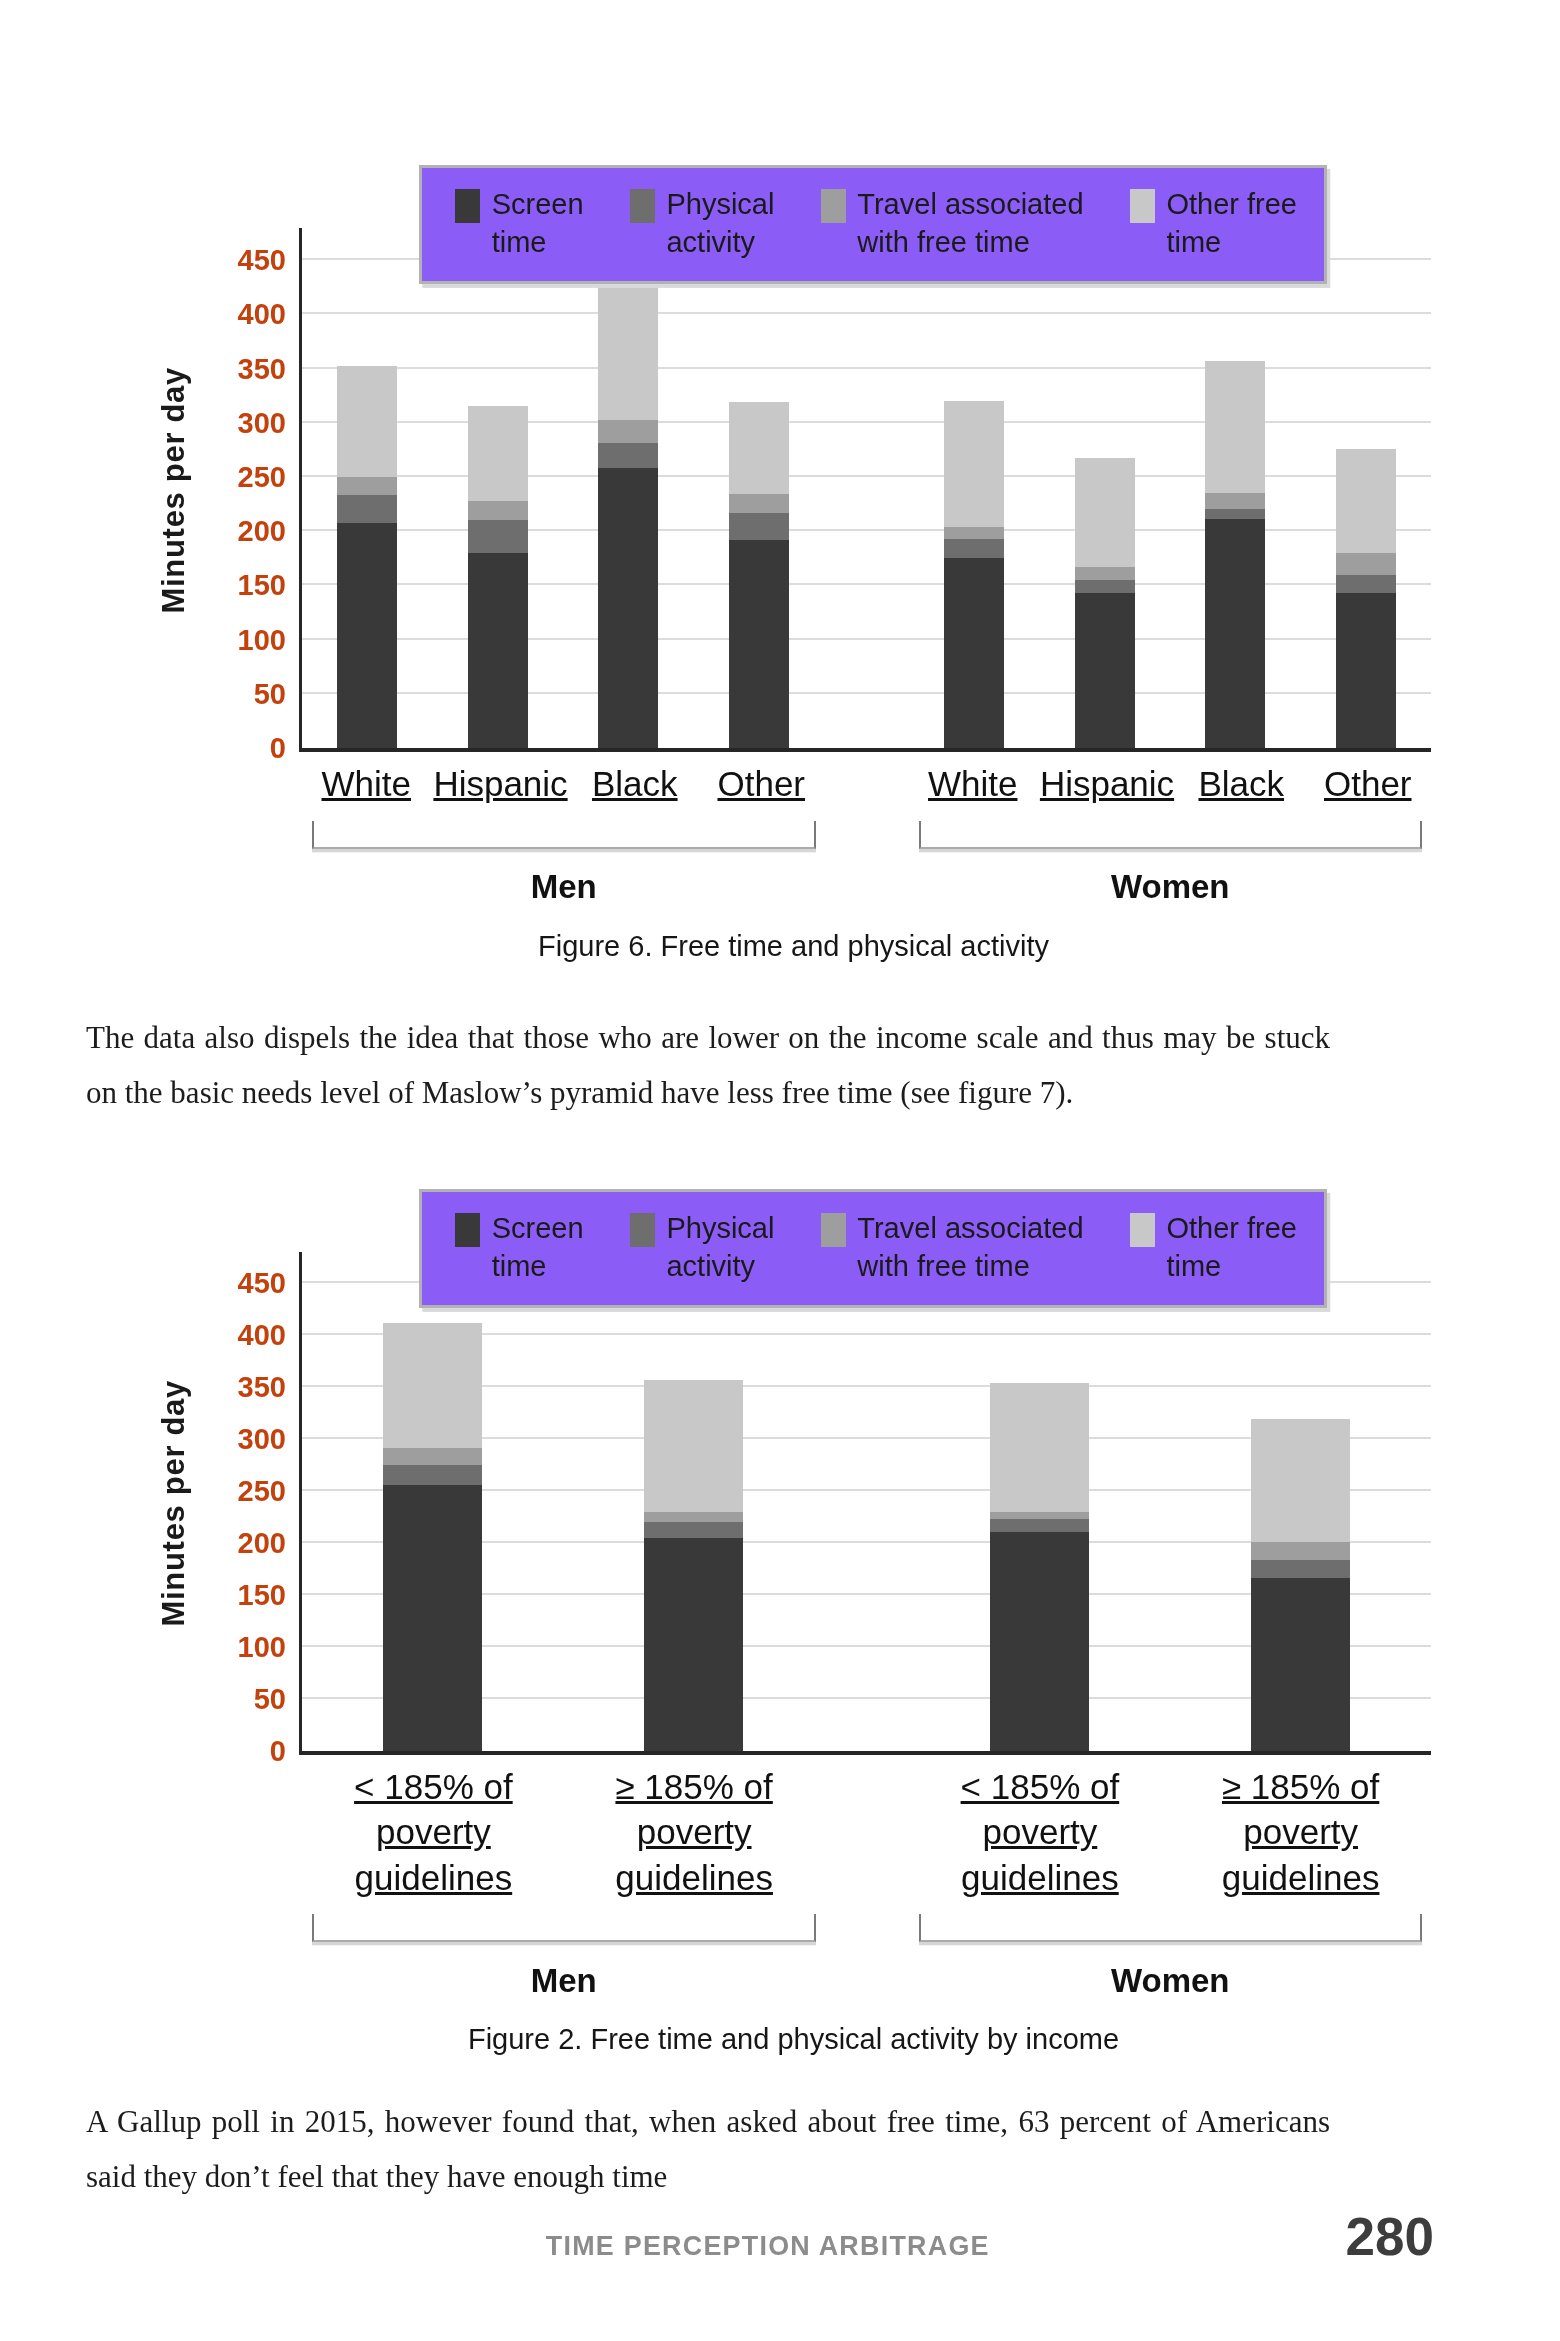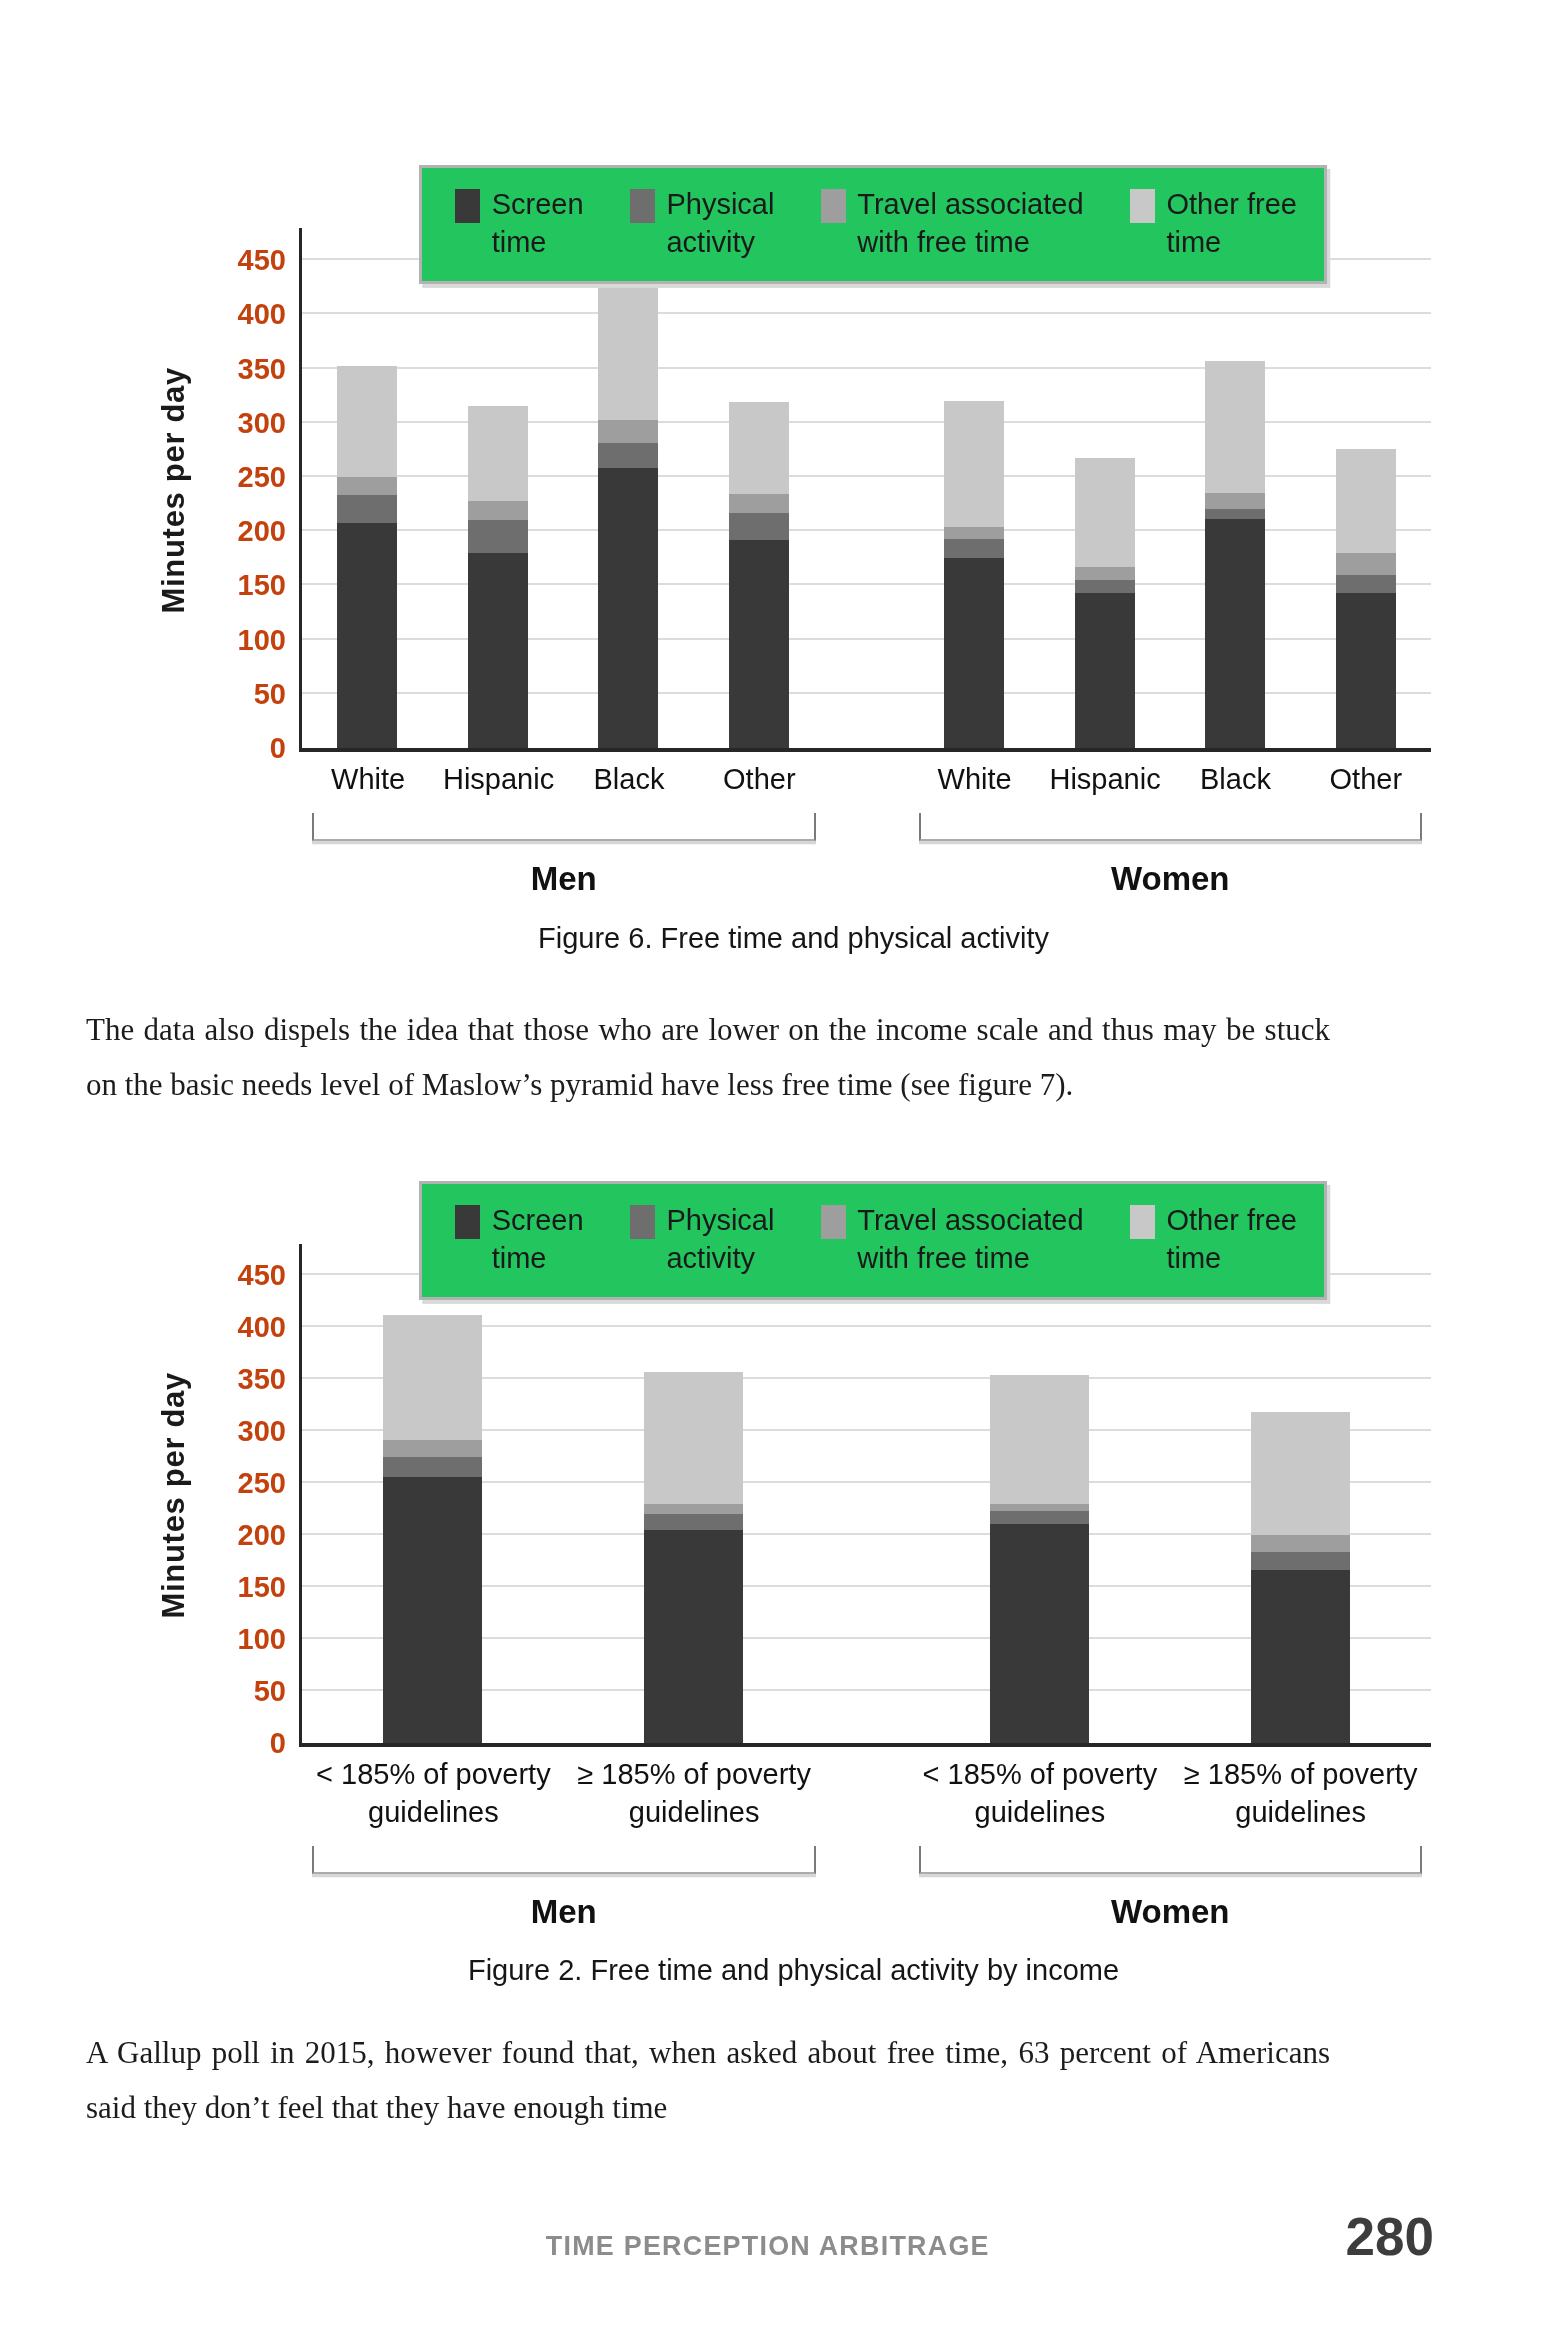--- a/index.html
+++ b/index.html
@@ -4,21 +4,21 @@
 <style>
   html,body{margin:0;padding:0;background:#e8e8e8;}
   .page{position:relative;width:1561px;height:2342px;background:#ffffff;overflow:hidden;
         font-family:"Liberation Sans", sans-serif;color:#1a1a1a;}
 
   
   .figure{width:1275px;margin-left:156px;}
   .figure6{margin-top:165px;}
   .figure7{margin-top:69px;}
   .chart{position:relative;padding-top:63px;}
-  .legend{position:absolute;top:0;left:263px;right:104px;z-index:5;background:#22c55e;
+  .legend{position:absolute;top:0;left:263px;right:104px;z-index:5;background:#8b5cf6;
           border:3.3px solid #b2b2b2;box-shadow:3.3px 3.9px 0 #d9d9d9;
           display:flex;justify-content:space-between;align-items:flex-start;
           padding:17px 27px 19.5px 33px;}
   .legend-item{display:flex;align-items:flex-start;}
   .swatch{display:inline-block;width:25px;height:34px;margin:3.9px 11.7px 0 0;flex:none;}
   .legend-text{font-size:29px;line-height:1.32;white-space:pre-line;}
 
   .chart-body{display:flex;align-items:flex-start;}
   .ylabel-col{width:49px;align-self:center;writing-mode:vertical-rl;transform:rotate(180deg);
               font-size:31px;font-weight:700;text-align:center;letter-spacing:0.7px;}
@@ -33,21 +33,21 @@
   .bar-group{flex:1;display:flex;justify-content:space-around;align-items:flex-end;height:100%;}
   .gspacer{width:85px;flex:none;}
   .bar{display:flex;flex-direction:column-reverse;}
   .chart-f6 .bar{width:60px;}
   .chart-f7 .bar{width:99px;}
   .seg{width:100%;flex:none;}
 
   .below-axis{margin-left:147px;}
   .xrow{display:flex;margin-top:9px;}
   .xlabel-group{flex:1;display:flex;justify-content:space-around;}
-  .xlabel{flex:1;text-align:center;font-size:29px;line-height:1.3;color:#111111;padding:0 3.9px;}
+  .xlabel{flex:1;text-align:center;font-size:35px;line-height:1.3;color:#111111;padding:0 3.9px;text-decoration:underline;}
   .grow{display:flex;margin-top:14.3px;}
   .gblock{flex:1;}
   .bracket{height:26px;margin:0 9px;border-left:2px solid #7a7a7a;border-right:2px solid #7a7a7a;
            border-bottom:2.6px solid #ababab;box-shadow:0 3.3px 0 #d6d6d6;}
   .glabel{margin-top:19.5px;text-align:center;font-size:33px;font-weight:700;color:#111111;}
   .caption{margin-top:23.4px;text-align:center;font-size:29px;color:#161616;}
 
   
   .bodytext{font-family:"Liberation Serif", serif;font-size:31px;line-height:55px;
             color:#1c1c1c;text-align:justify;width:1244px;margin-left:86px;}

